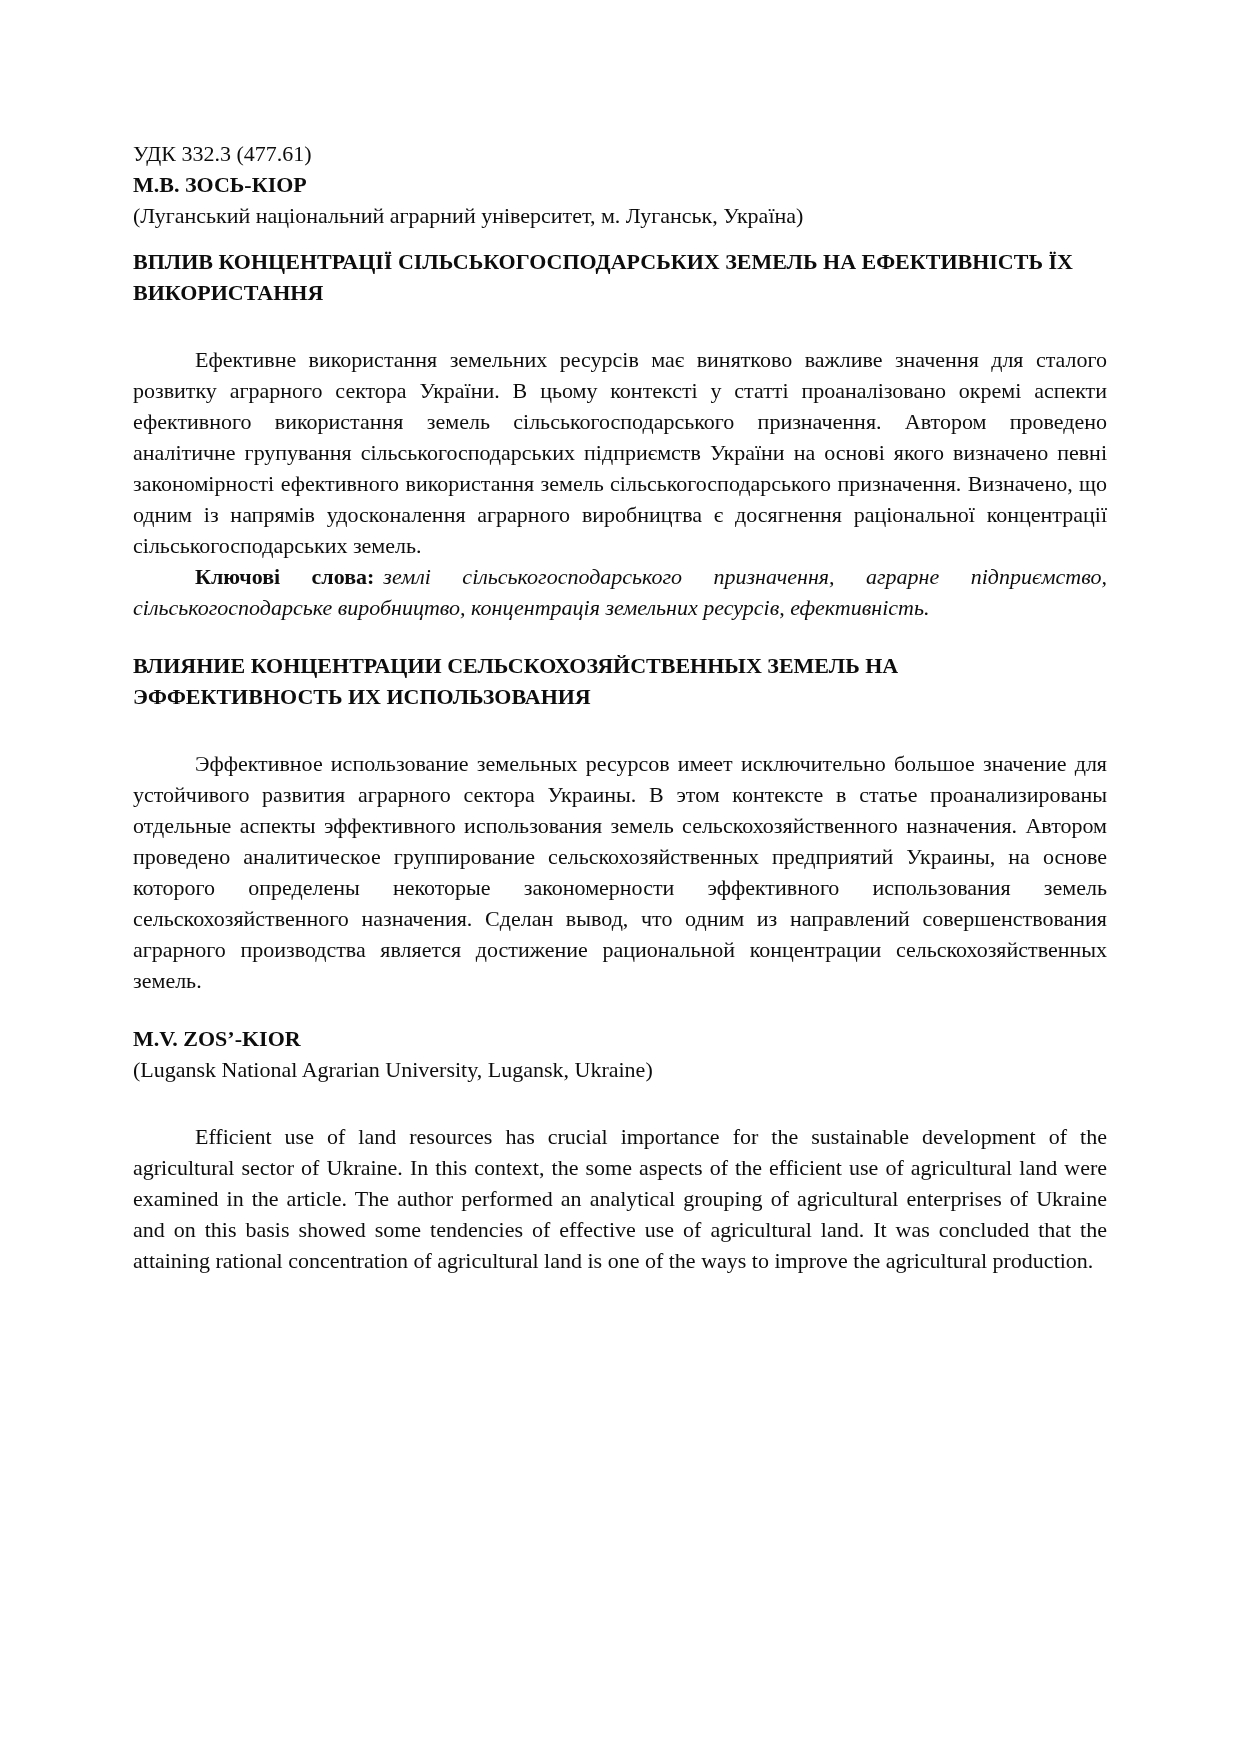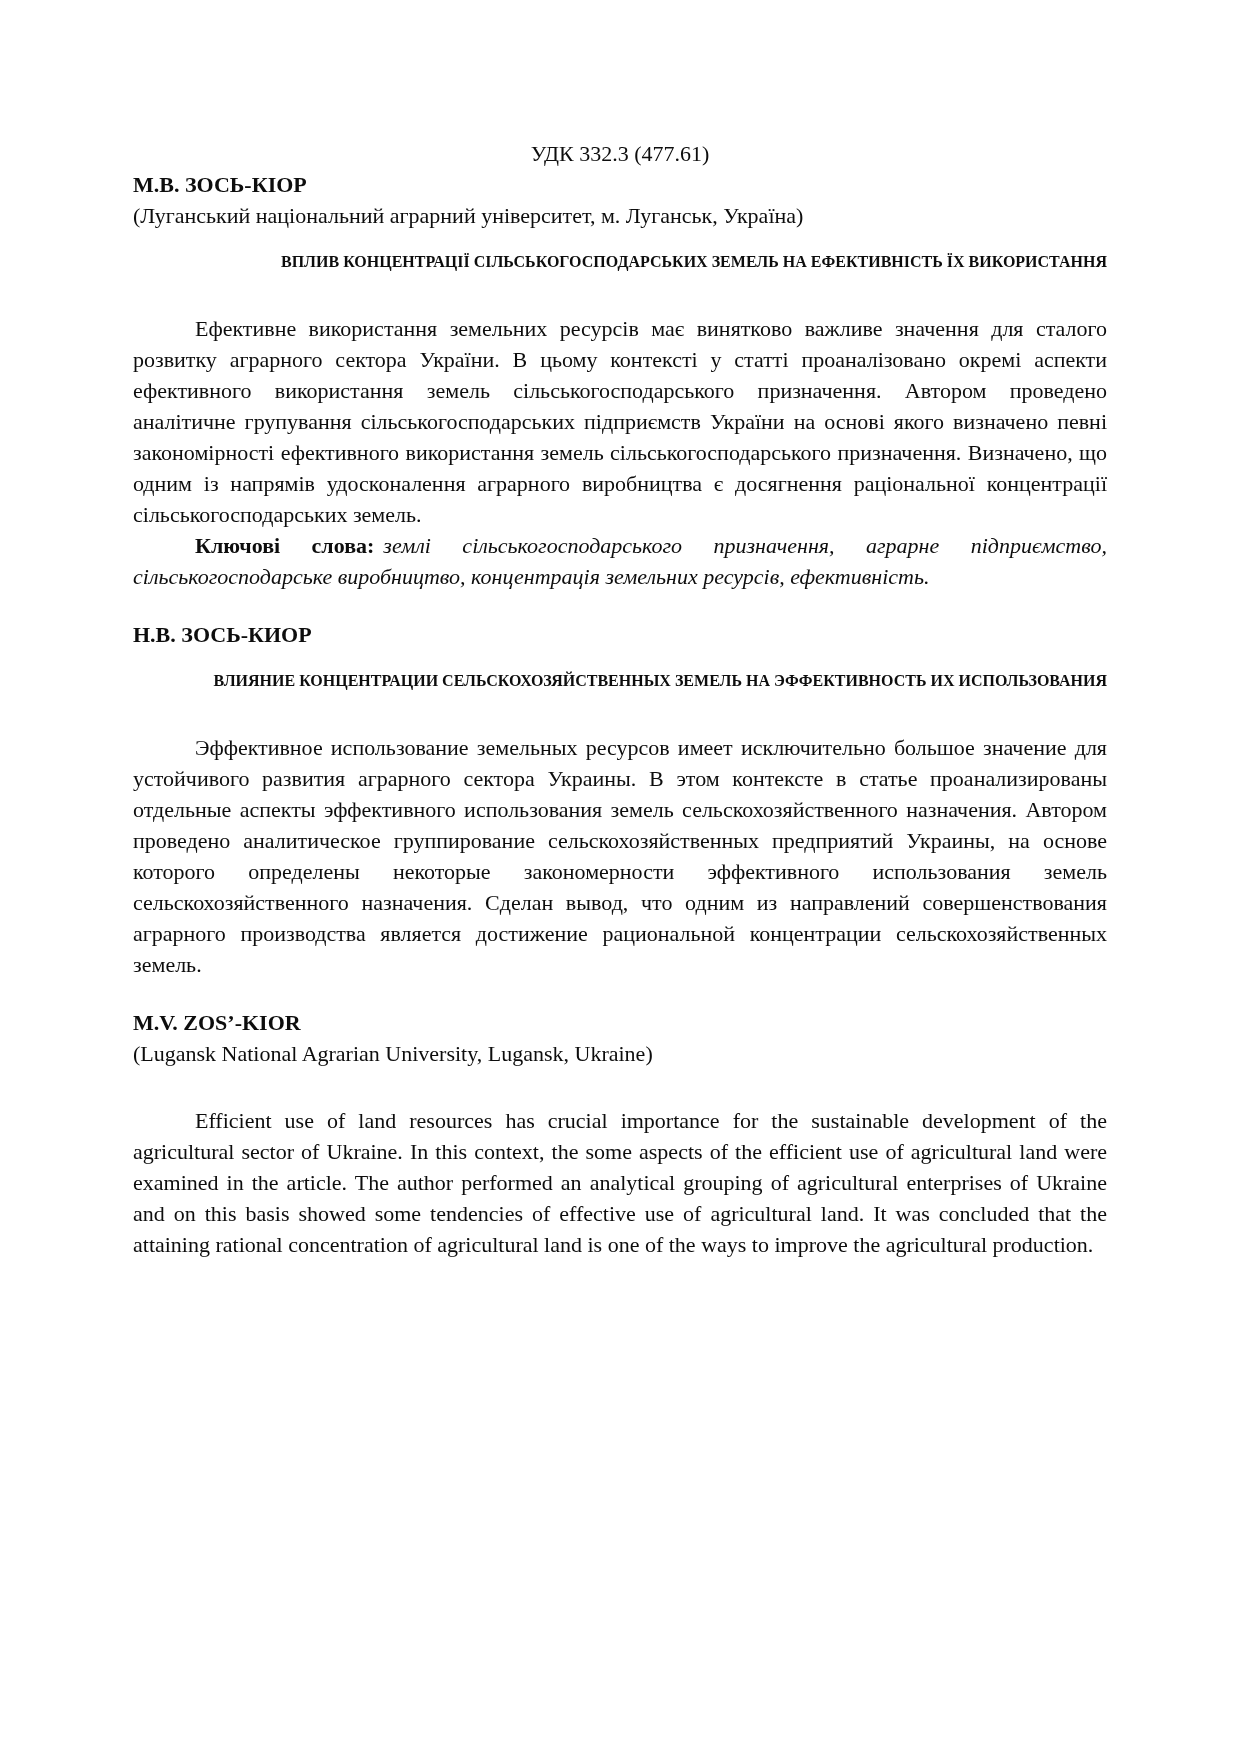--- a/index.html
+++ b/index.html
@@ -11,34 +11,34 @@
     font-family: "Liberation Serif", "DejaVu Serif", serif;
     font-size: 22px;
     line-height: 31px;
     box-sizing: border-box;
     padding: 138px 133px 0 133px;
     overflow: hidden;
   }
   p, h1 { margin: 0; padding: 0; }
 
   .udc-line {
-    text-align: center;
+    text-align: left;
     font-family: Liberation Serif, serif;
   }
   .author-line {
     font-weight: bold;
   }
   .affil-line {
     text-align: left;
   }
   .article-title {
     font-weight: bold;
-    font-size: 16px;
+    font-size: 22px;
     line-height: 31px;
-    text-align: right;
+    text-align: left;
     margin-top: 15px;
   }
   .abstract {
     margin-top: 36px;
     text-align: justify;
     text-indent: 62px;
   }
   .keywords {
     text-align: justify;
     font-style: italic;
@@ -60,21 +60,20 @@
 
 <section class="lang-section">
   <p class="author-line">М.В. ЗОСЬ-КІОР</p>
   <p class="affil-line">(Луганський національний аграрний університет, м. Луганськ, Україна)</p>
   <h1 class="article-title">ВПЛИВ КОНЦЕНТРАЦІЇ СІЛЬСЬКОГОСПОДАРСЬКИХ ЗЕМЕЛЬ НА ЕФЕКТИВНІСТЬ ЇХ ВИКОРИСТАННЯ</h1>
   <p class="abstract">Ефективне використання земельних ресурсів має винятково важливе значення для сталого розвитку аграрного сектора України. В цьому контексті у статті проаналізовано окремі аспекти ефективного використання земель сільськогосподарського призначення. Автором проведено аналітичне групування сільськогосподарських підприємств України на основі якого визначено певні закономірності ефективного використання земель сільськогосподарського призначення. Визначено, що одним із напрямів удосконалення аграрного виробництва є досягнення  раціональної концентрації сільськогосподарських земель.</p>
   <p class="keywords"><span class="kw-label">Ключові слова:</span><span>землі сільськогосподарського призначення, аграрне підприємство, сільськогосподарське виробництво, концентрація земельних ресурсів, ефективність.</span></p>
 </section>
 
 <section class="lang-section">
-  <p class="author-line">Н.В. ЗОСЬ-КИОР</p>
   <h1 class="article-title">ВЛИЯНИЕ КОНЦЕНТРАЦИИ СЕЛЬСКОХОЗЯЙСТВЕННЫХ ЗЕМЕЛЬ НА ЭФФЕКТИВНОСТЬ ИХ ИСПОЛЬЗОВАНИЯ</h1>
   <p class="abstract">Эффективное использование земельных ресурсов имеет исключительно большое значение для устойчивого развития аграрного сектора Украины. В этом контексте в статье проанализированы отдельные аспекты эффективного использования земель сельскохозяйственного назначения. Автором проведено аналитическое группирование сельскохозяйственных предприятий Украины, на основе которого определены некоторые закономерности эффективного использования земель сельскохозяйственного назначения. Сделан вывод, что одним из направлений совершенствования аграрного производства является достижение рациональной концентрации сельскохозяйственных земель.</p>
 </section>
 
 <section class="lang-section">
   <p class="author-line">M.V. ZOS’-KIOR</p>
   <p class="affil-line">(Lugansk National Agrarian University, Lugansk, Ukraine)</p>
   <p class="abstract">Efficient use of land resources has crucial importance for the sustainable development of the agricultural sector of Ukraine. In this context, the some aspects of the efficient use of agricultural land were examined in the article. The author performed an analytical grouping of agricultural enterprises of Ukraine and on this basis showed some tendencies of effective use of agricultural land. It was concluded that the attaining rational concentration of agricultural land is one of the ways to improve the agricultural production.</p>
 </section>
 

